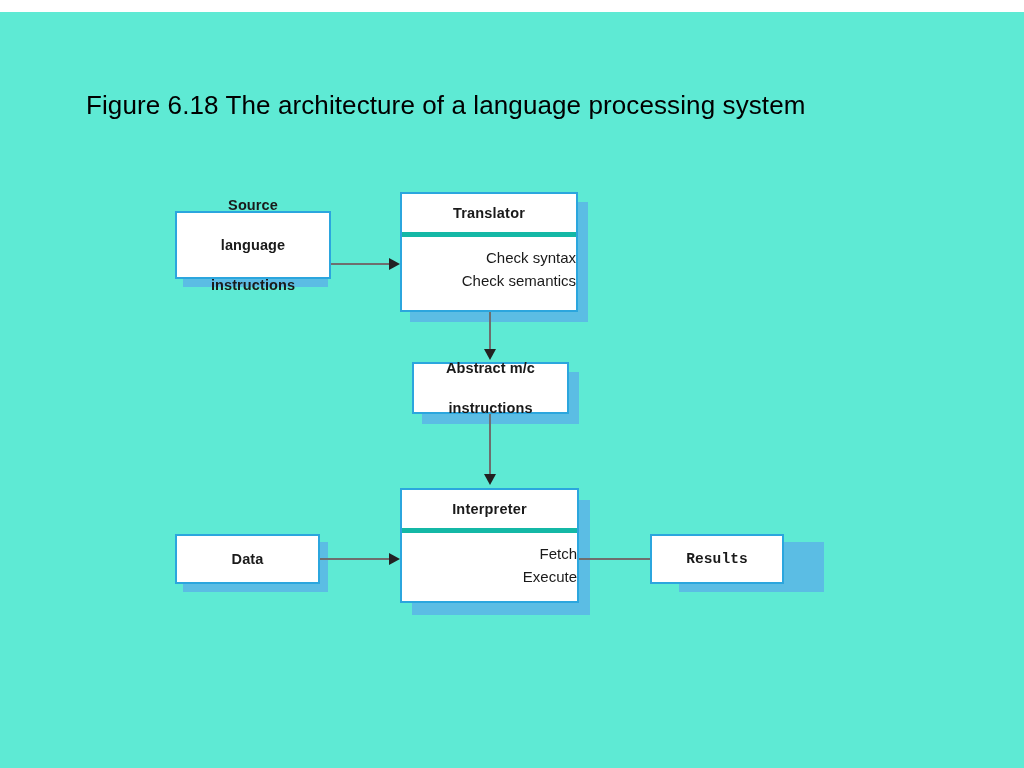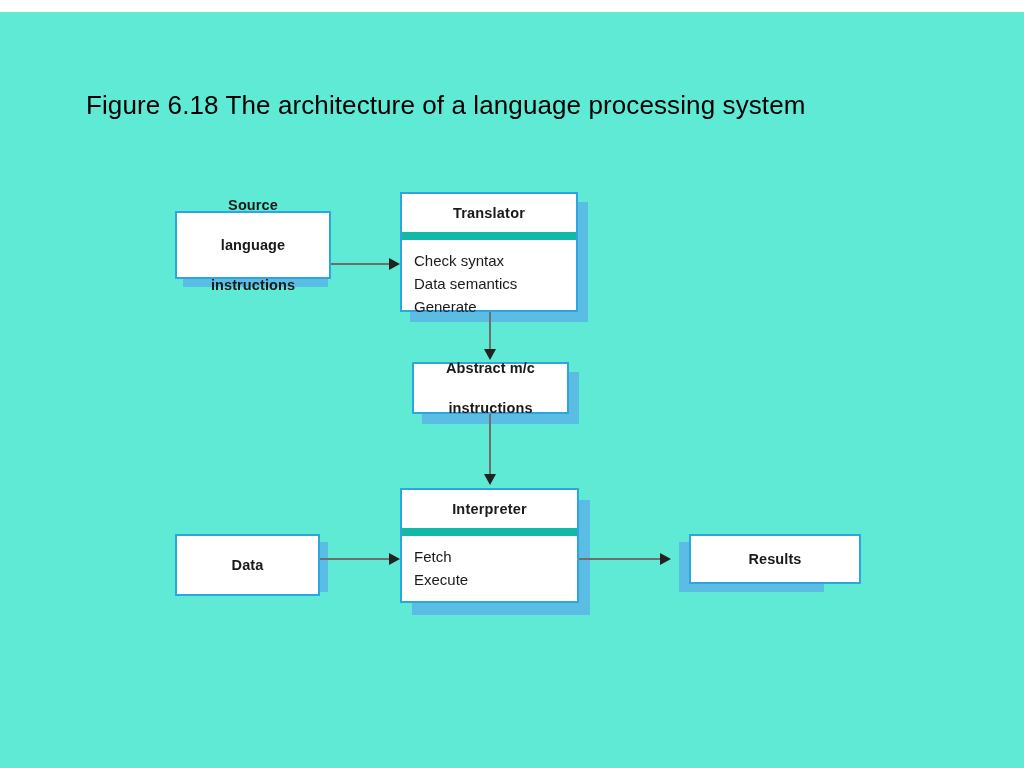--- a/index.html
+++ b/index.html
@@ -78,26 +78,26 @@
   
   .node.sectioned { display: block; padding: 0; }
   .node .sec-head {
     height: 38px;
     display: flex;
     align-items: center;
     justify-content: center;
     font-weight: 700;
     font-size: 14.5px;
     letter-spacing: 0.2px;
-    border-bottom: 8px solid #14b8a6;
+    border-bottom: 5px solid #14b8a6;
     color: #1a1a1a;
   }
   .node .sec-body {
     padding: 9px 0 0 12px;
-    text-align: left;
+    text-align: right;
     font-size: 15px;
     line-height: 23px;
     font-weight: 500;
     color: #1a1a1a;
   }
   .node .sec-body .line { white-space: nowrap; }
 
   
   .conn {
     position: absolute;
@@ -139,22 +139,21 @@
         <div>language</div>
         <div>instructions</div>
       </div>
     </div>
 
     <div class="shadow" style="left:410px; top:190px; width:178px; height:120px;"></div>
     <div class="node sectioned" style="left:400px; top:180px; width:178px; height:120px;">
       <div class="sec-head">Translator</div>
       <div class="sec-body">
         <div class="line">Check syntax</div>
-        <div class="line">Data semantics</div>
-        <div class="line">Generate</div>
+        <div class="line">Check semantics</div>
       </div>
     </div>
 
     <div class="shadow" style="left:422px; top:360px; width:157px; height:52px;"></div>
     <div class="node plain" style="left:412px; top:350px; width:157px; height:52px;">
       <div class="node-text">
         <div>Abstract m/c</div>
         <div>instructions</div>
       </div>
     </div>
@@ -162,26 +161,26 @@
     <div class="shadow" style="left:412px; top:488px; width:178px; height:115px;"></div>
     <div class="node sectioned" style="left:400px; top:476px; width:179px; height:115px;">
       <div class="sec-head">Interpreter</div>
       <div class="sec-body">
         <div class="line">Fetch</div>
         <div class="line">Execute</div>
       </div>
     </div>
 
     <div class="shadow" style="left:183px; top:530px; width:145px; height:50px;"></div>
-    <div class="node plain" style="left:175px; top:522px; width:145px; height:62px;">
+    <div class="node plain" style="left:175px; top:522px; width:145px; height:50px;">
       <div class="node-text">Data</div>
     </div>
 
     <div class="shadow" style="left:679px; top:530px; width:145px; height:50px;"></div>
-    <div class="node plain" style="left:689px; top:522px; width:172px; height:50px;">
+    <div class="node plain" style="left:650px; top:522px; width:134px; height:50px;font-family:Liberation Mono, monospace;">
       <div class="node-text">Results</div>
     </div>
 
     <div class="conn h" style="left:320px; top:251px; width:74px;"></div>
     <div class="arrow-head right" style="left:389px; top:246px;"></div>
 
     <div class="conn v" style="left:489px; top:300px; height:41px;"></div>
     <div class="arrow-head down" style="left:484px; top:337px;"></div>
 
     <div class="conn v" style="left:489px; top:402px; height:64px;"></div>

